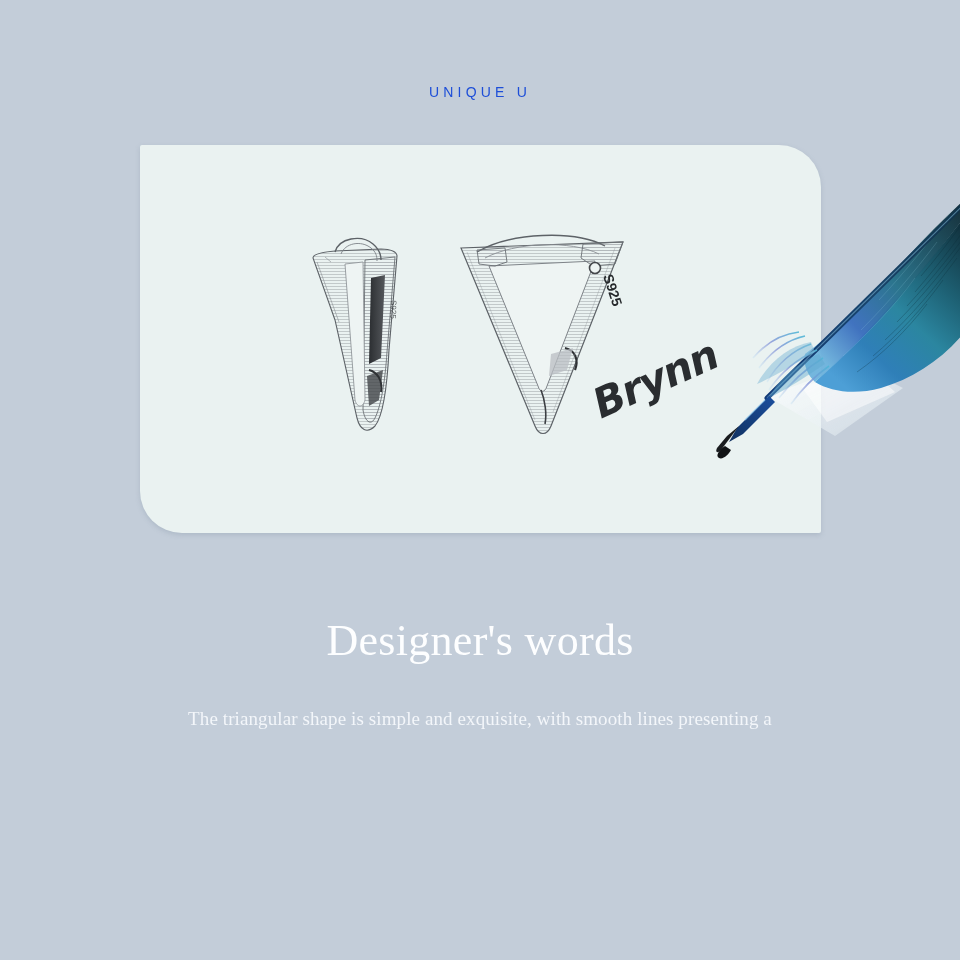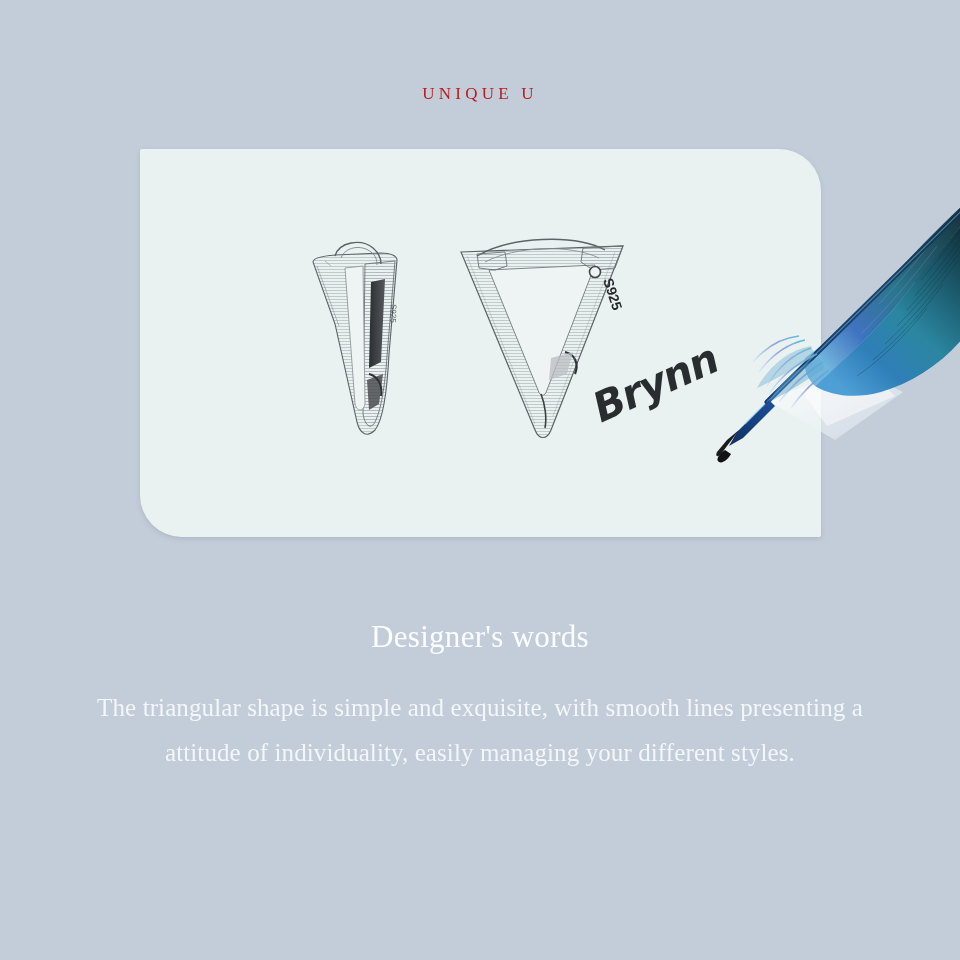--- a/index.html
+++ b/index.html
@@ -22,24 +22,24 @@
     letter-spacing:1.2px;
     color:#11575c;
     line-height:1.05;
     white-space:nowrap;
   }
   .title .light { font-weight:400; }
   .title .bold  { font-weight:700; }
 
   .subtitle {
     margin-top:16px;
-    font-family:Liberation Serif, serif;
-    font-size:17px;
+    font-family:Liberation Sans, sans-serif;
+    font-size:14px;
     letter-spacing:4.2px;
-    color:#b91c1c;
+    color:#1d4ed8;
   }
 
   
   .card-wrap { position:relative; margin-top:45px; height:390px; }
 
   .card {
     position:absolute;
     left:140px; top:0;
     width:681px; height:388px;
     background:#eaf2f1;
@@ -79,30 +79,30 @@
     left:575px; top:5px;
     width:330px; height:340px;
     pointer-events:none;
   }
 
   
   .words { margin-top:80px; text-align:center; }
 
   .words-head {
     font-family:"Liberation Serif", serif;
-    font-size:31px;
+    font-size:44px;
     color:#fdfeff;
     font-weight:400;
     letter-spacing:.3px;
   }
 
   .words-body {
     margin-top:30px;
     font-family:"Liberation Serif", serif;
-    font-size:25px;
+    font-size:19px;
     line-height:45px;
     color:#f3f6fa;
     letter-spacing:.1px;
   }
   .words-body div { white-space:nowrap; }
 </style>
 </head>
 <body>
 
 <div class="header">
@@ -272,15 +272,14 @@
       <path d="M50 250 L30 270" stroke="#8ec6ea" stroke-width="1.2" opacity=".8" fill="none"></path>
     </svg>
 
   </div>
 </div>
 
 <div class="words">
   <div class="words-head">Designer's words</div>
   <div class="words-body">
     <div>The triangular shape is simple and exquisite, with smooth lines presenting a</div>
-    <div>attitude of individuality, easily managing your different styles.</div>
   </div>
 </div>
 
 </body></html>

